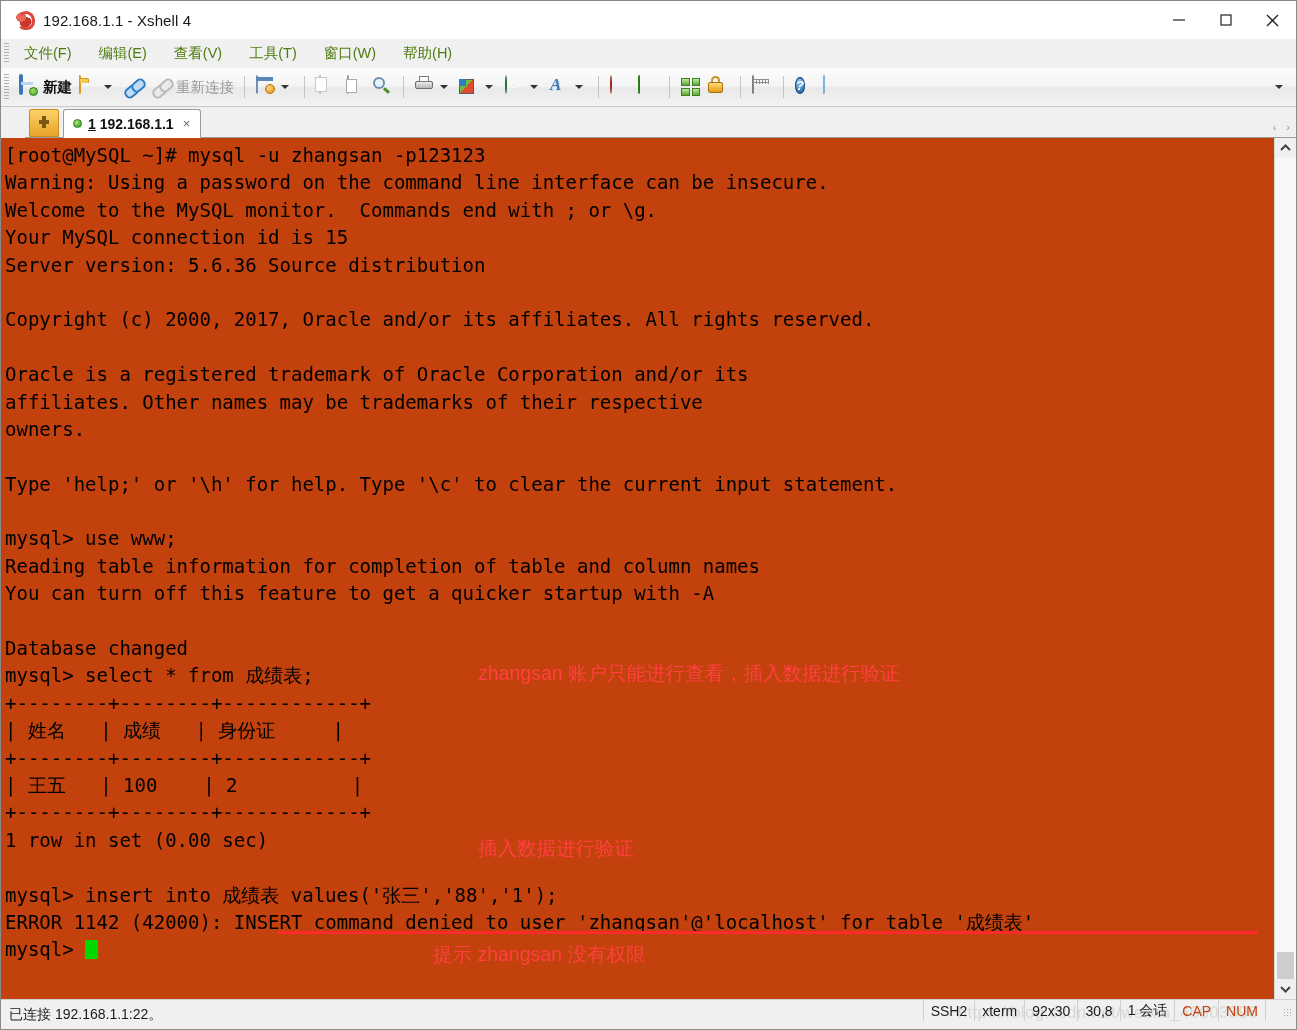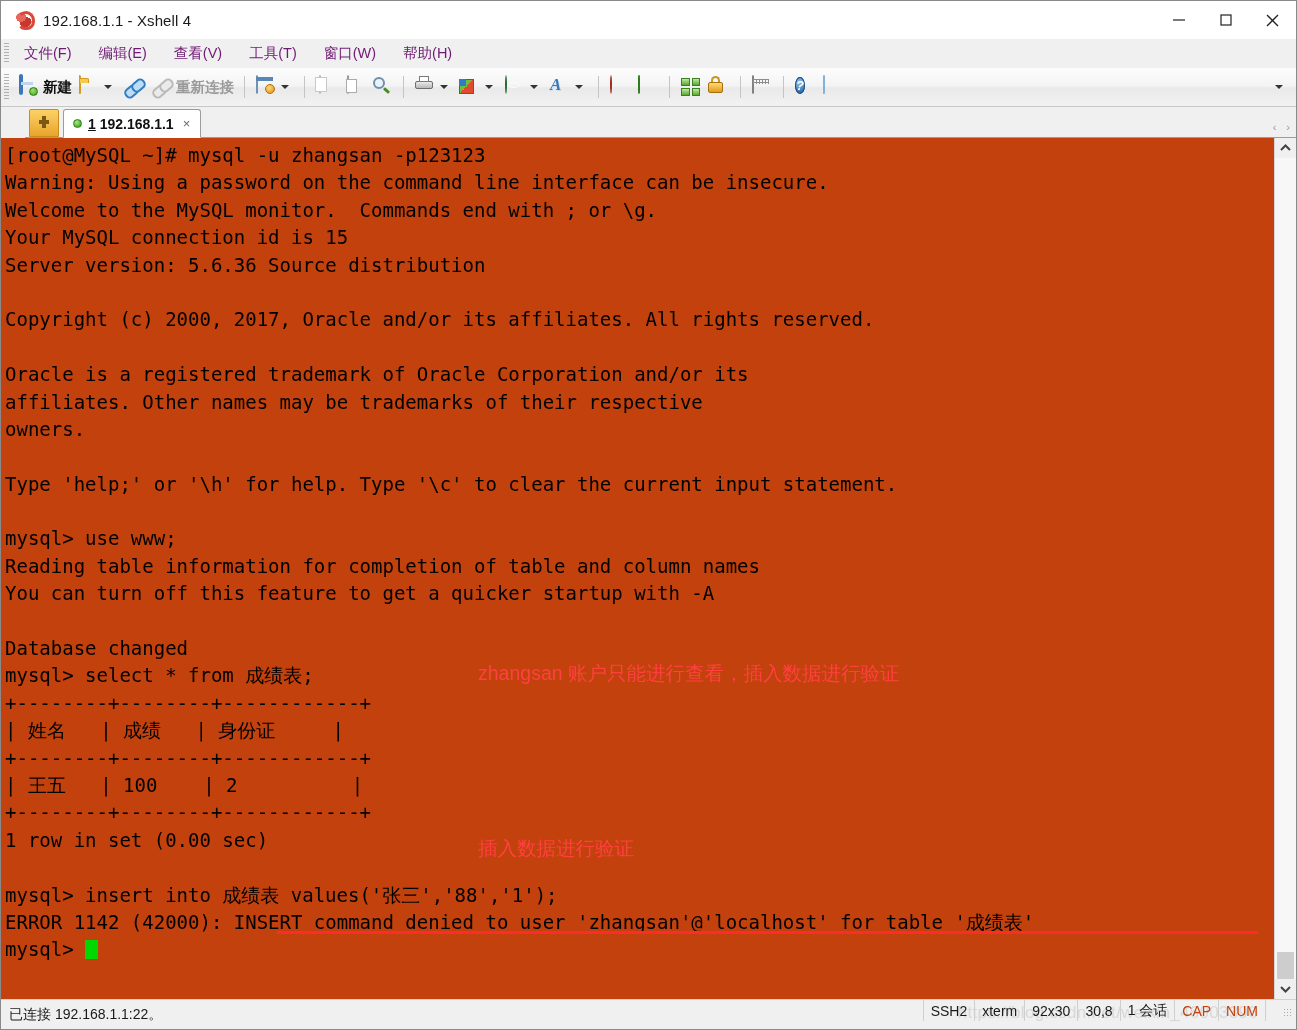--- a/index.html
+++ b/index.html
@@ -49,35 +49,35 @@
     display:flex;align-items:center;padding-left:14px;
     border-bottom:0;position:relative;
   }
   .gripper{
     position:absolute;left:3px;top:4px;width:5px;height:21px;
     background-image:
       linear-gradient(to bottom,#9a9a9a 1px,transparent 1px);
     background-size:100% 3px;opacity:.75;
   }
   .menubar .mi{
-    font-size:14.5px;color:#701a75;padding:3px 9px;margin-right:9px;
+    font-size:14.5px;color:#4d7c0f;padding:3px 9px;margin-right:9px;
     white-space:nowrap;
   }
 
   
   .toolbar{
     height:38px;flex:0 0 38px;
     background:linear-gradient(to bottom,#fdfdfd 0%,#f3f3f3 48%,#e9e9e9 52%,#f2f2f2 100%);
     display:flex;align-items:center;padding-left:14px;position:relative;
     border-bottom:1px solid #c8c8c8;
   }
   .toolbar .gripper{top:6px;height:26px;}
   .tb-item{display:flex;align-items:center;height:30px;padding:0 3px;border-radius:2px;}
   .tb-label{font-size:14.5px;color:#111;margin-left:3px;font-weight:bold;white-space:nowrap;}
-  .tb-label.dim{color:#9a9a9a;font-weight:bold;}
+  .tb-label.dim{color:#9a9a9a;font-weight:normal;}
   .sep{width:1px;height:22px;background:#c4c4c4;margin:0 7px;flex:0 0 1px;}
   .caret{
     width:0;height:0;border-left:4px solid transparent;border-right:4px solid transparent;
     border-top:4px solid #333;margin:0 5px 0 4px;
   }
   .ic{width:22px;height:22px;position:relative;flex:0 0 22px;}
   .tb-overflow{
     position:absolute;right:8px;top:0;height:38px;display:flex;align-items:center;
   }
 
@@ -388,20 +388,21 @@
       <span>‹</span>
       <span>›</span>
     </div>
   </div>
 
   <div class="term-wrap">
     <div class="term" id="terminal"><div class="line">[root@MySQL ~]# mysql -u zhangsan -p123123</div><div class="line">Warning: Using a password on the command line interface can be insecure.</div><div class="line">Welcome to the MySQL monitor.  Commands end with ; or \g.</div><div class="line">Your MySQL connection id is 15</div><div class="line">Server version: 5.6.36 Source distribution</div><div class="line"></div><div class="line">Copyright (c) 2000, 2017, Oracle and/or its affiliates. All rights reserved.</div><div class="line"></div><div class="line">Oracle is a registered trademark of Oracle Corporation and/or its</div><div class="line">affiliates. Other names may be trademarks of their respective</div><div class="line">owners.</div><div class="line"></div><div class="line">Type 'help;' or '\h' for help. Type '\c' to clear the current input statement.</div><div class="line"></div><div class="line">mysql&gt; use www;</div><div class="line">Reading table information for completion of table and column names</div><div class="line">You can turn off this feature to get a quicker startup with -A</div><div class="line"></div><div class="line">Database changed</div><div class="line">mysql&gt; select * from 成绩表;</div><div class="line">+--------+--------+------------+</div><div class="line">| 姓名   | 成绩   | 身份证     |</div><div class="line">+--------+--------+------------+</div><div class="line">| 王五   | 100    | 2          |</div><div class="line">+--------+--------+------------+</div><div class="line">1 row in set (0.00 sec)</div><div class="line"></div><div class="line">mysql&gt; insert into 成绩表 values('张三','88','1');</div><div class="line">ERROR 1142 (42000): INSERT command denied to user 'zhangsan'@'localhost' for table '成绩表'</div><div class="line">mysql&gt; <span class="cursor"></span></div></div>
 
     <div class="anno" style="left: 477px; top: 521.6px;" id="anno0">zhangsan 账户只能进行查看，插入数据进行验证</div>
     <div class="anno" style="left: 477px; top: 697px;" id="anno1">插入数据进行验证</div>
+    <div class="anno" style="left: 432px; top: 802.6px;" id="anno2">提示 zhangsan 没有权限</div>
     <div class="underline" id="uline" style="left: 276px; width: 981px; top: 792.6px;"></div>
 
     <div class="vscroll">
       <div class="vs-btn">
         <svg width="11" height="8" viewBox="0 0 11 8">
             <path d="M1 6 L5.5 1.5 L10 6" fill="none" stroke="#444" stroke-width="2"></path>
           </svg>
       </div>
       <div class="vs-track">
         <div class="vs-thumb"></div>

